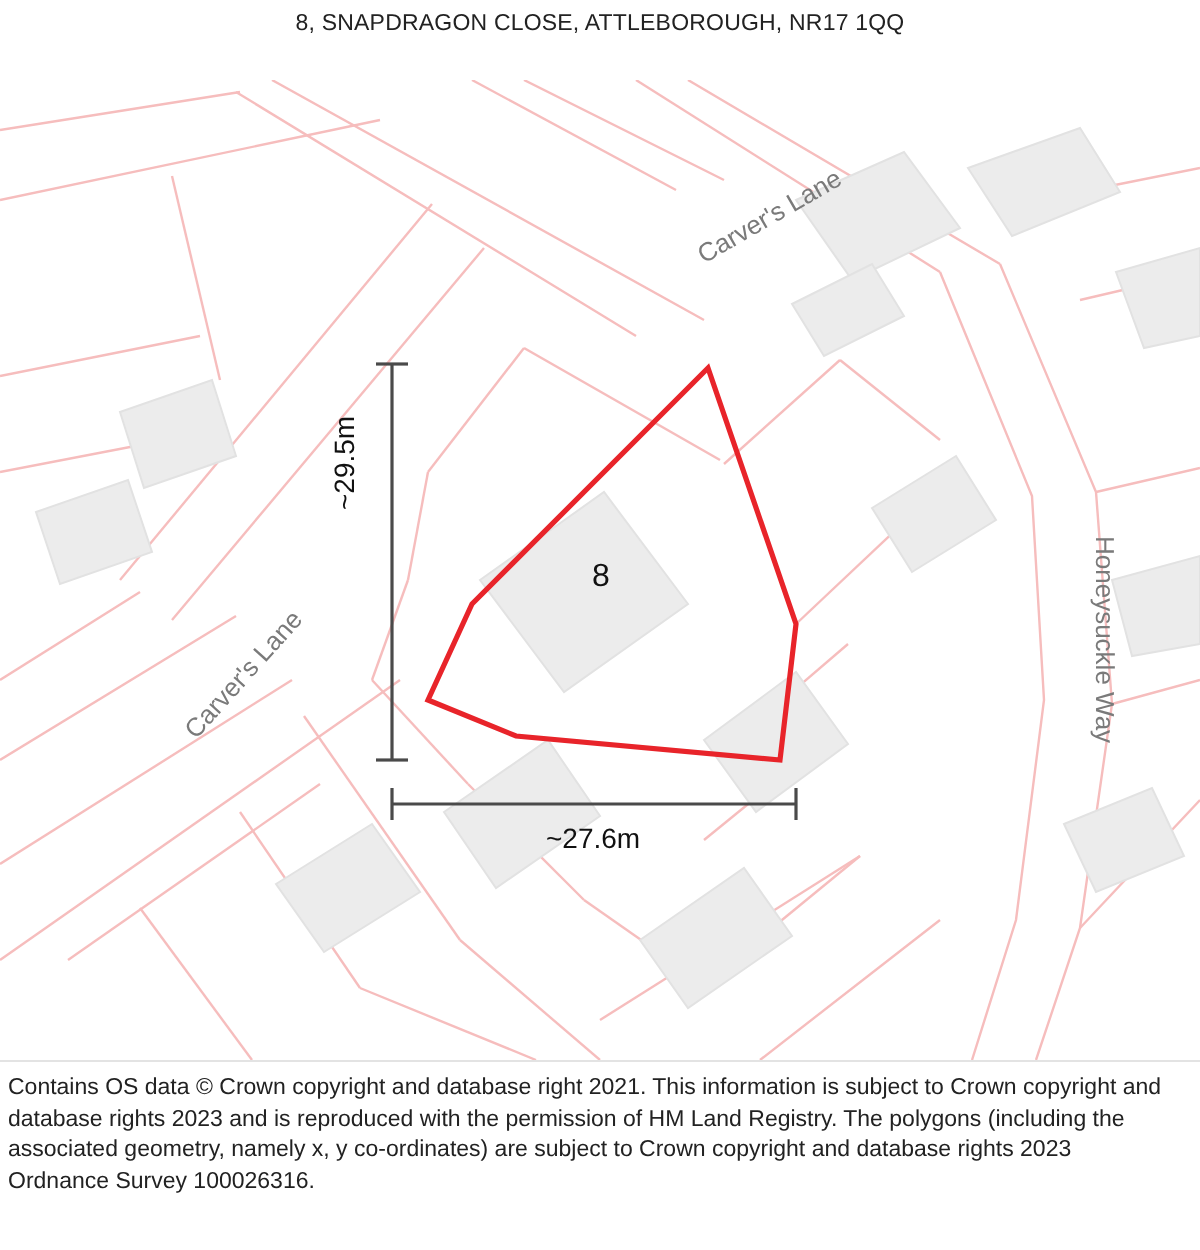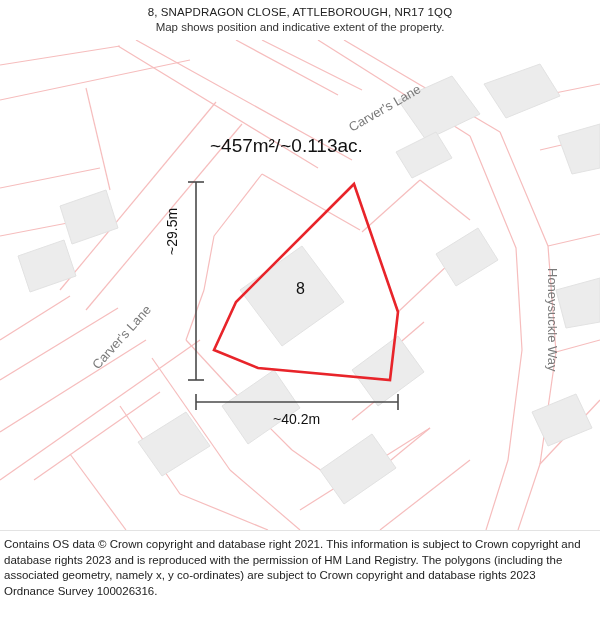--- a/index.html
+++ b/index.html
@@ -112,21 +112,20 @@
     color: #222;
   }
 </style>
 </head>
 <body>
 
 <div class="page">
 
   <div class="header">
     <div class="title">8, SNAPDRAGON CLOSE, ATTLEBOROUGH, NR17 1QQ</div>
-    <div class="subtitle">Map shows position and indicative extent of the property.</div>
   </div>
 
   <div class="map-wrap">
 
     <svg class="map-svg" width="600" height="490" viewBox="0 0 600 490">
 
       <rect x="0" y="0" width="600" height="490" fill="#ffffff"></rect>
 
       <g stroke="#f6bdbd" stroke-width="1.2" fill="none">
 
@@ -214,22 +213,21 @@
         <line x1="196" y1="362" x2="398" y2="362"></line>
         <line x1="196" y1="354" x2="196" y2="370"></line>
         <line x1="398" y1="354" x2="398" y2="370"></line>
       </g>
 
       <text class="street" x="352" y="92" transform="rotate(-30 352 92)">Carver's Lane</text>
       <text class="street" x="98" y="330" transform="rotate(-48 98 330)">Carver's Lane</text>
       <text class="street" x="548" y="228" transform="rotate(90 548 228)">Honeysuckle Way</text>
     </svg>
 
-    <div class="ovl area-label">~457m²/~0.113ac.</div>
     <div class="ovl plot-num">8</div>
-    <div class="ovl dim-h">~40.2m</div>
+    <div class="ovl dim-h">~27.6m</div>
     <div class="ovl dim-v">~29.5m</div>
   </div>
 
   <div class="footer">
     <p>Contains OS data © Crown copyright and database right 2021. This information is subject to Crown copyright and database rights 2023 and is reproduced with the permission of HM Land Registry. The polygons (including the associated geometry, namely x, y co-ordinates) are subject to Crown copyright and database rights 2023 Ordnance Survey 100026316.</p>
   </div>
 </div>
 
 </body></html>

